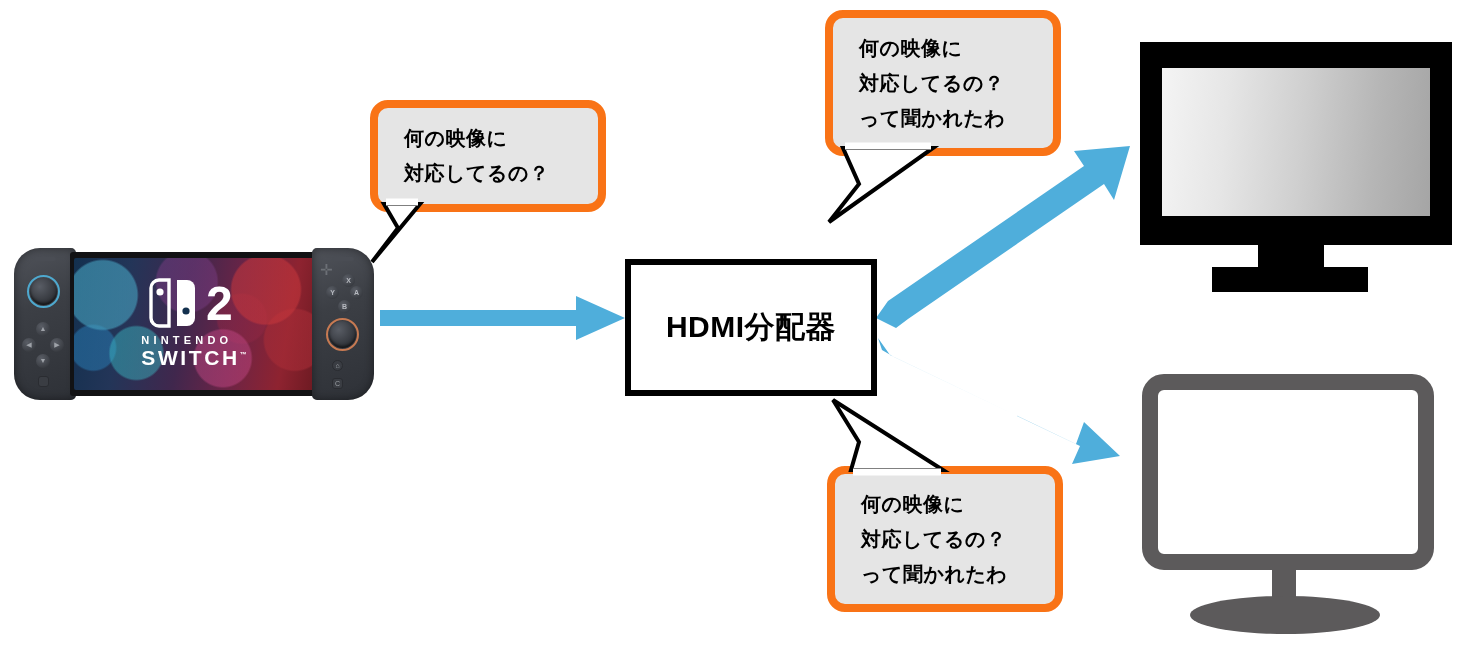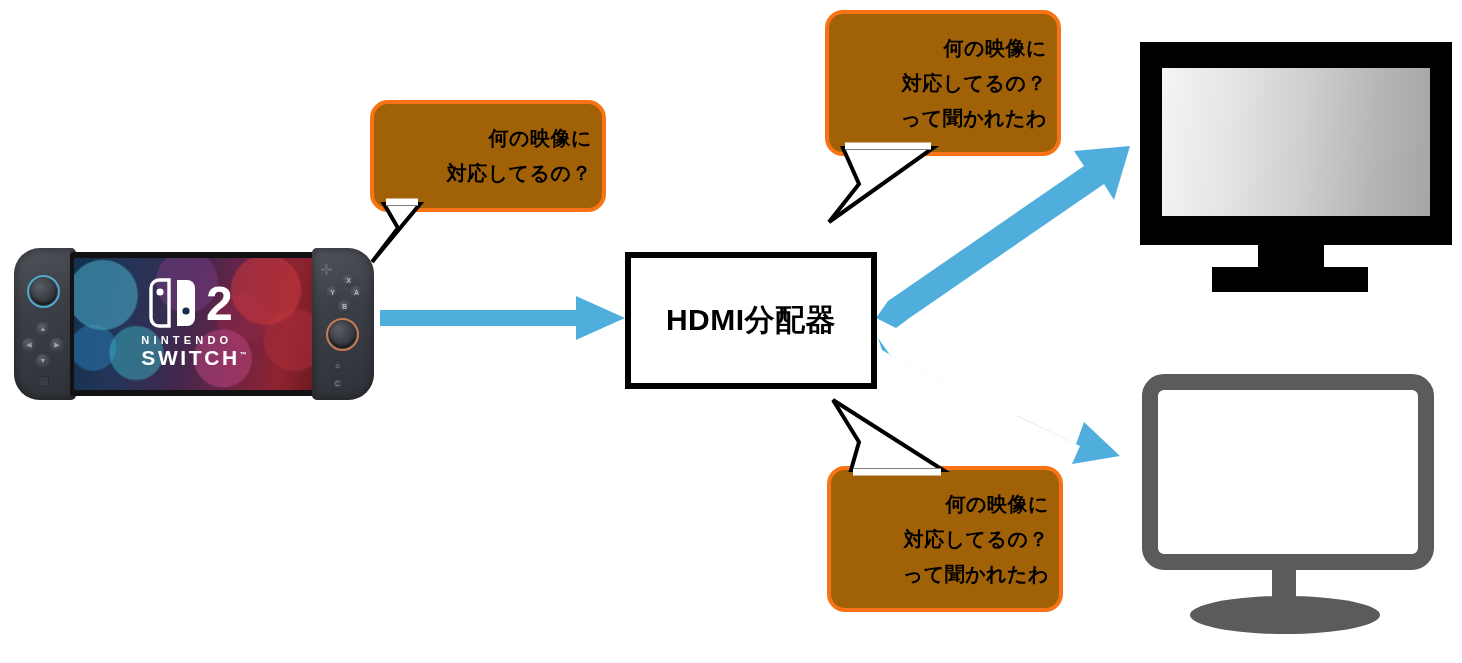--- a/index.html
+++ b/index.html
@@ -14,26 +14,25 @@
     position: relative;
     width: 1462px;
     height: 663px;
     background: #ffffff;
     overflow: hidden;
   }
 
   
   .bubble {
     position: absolute;
-    background: #a16207;
-    border: 4px solid #f97316;
+    background: #e5e5e5;
+    border: 8px solid #f97316;
     border-radius: 18px;
     box-sizing: border-box;
     z-index: 6;
-    text-align: right;
   }
   .bubble-text {
     position: absolute;
     left: 26px;
     top: 0;
     right: 10px;
     bottom: 0;
     display: flex;
     flex-direction: column;
     justify-content: center;
@@ -54,21 +53,21 @@
   }
 
   #bubble1 { left: 370px; top: 100px; width: 236px; height: 112px; }
   #bubble2 { left: 825px; top: 10px; width: 236px; height: 146px; }
   #bubble3 { left: 827px; top: 466px; width: 236px; height: 146px; }
 
   
   #hdmi-box {
     position: absolute;
     left: 625px;
-    top: 252px;
+    top: 259px;
     width: 252px;
     height: 137px;
     background: #ffffff;
     border: 6px solid #000000;
     box-sizing: border-box;
     display: flex;
     align-items: center;
     justify-content: center;
     z-index: 8;
   }

